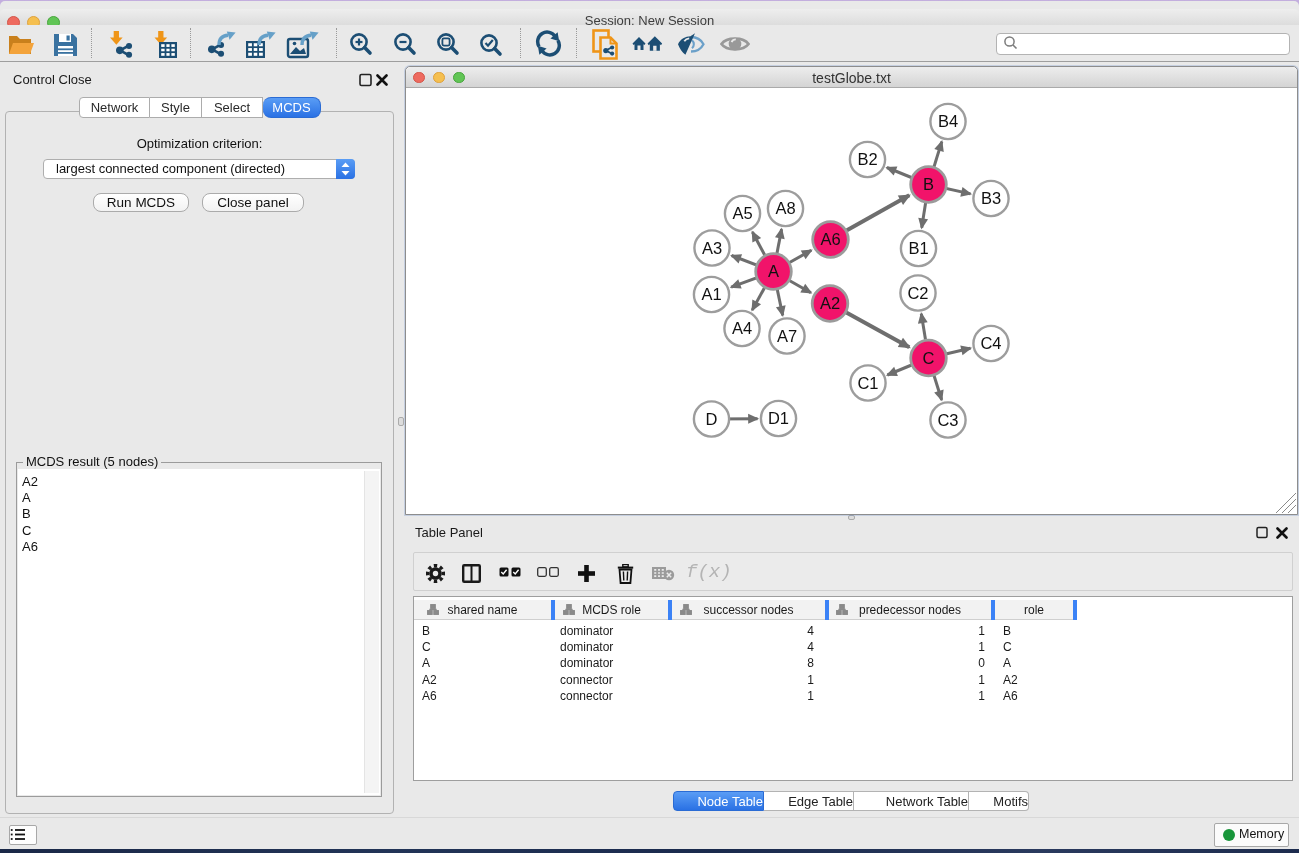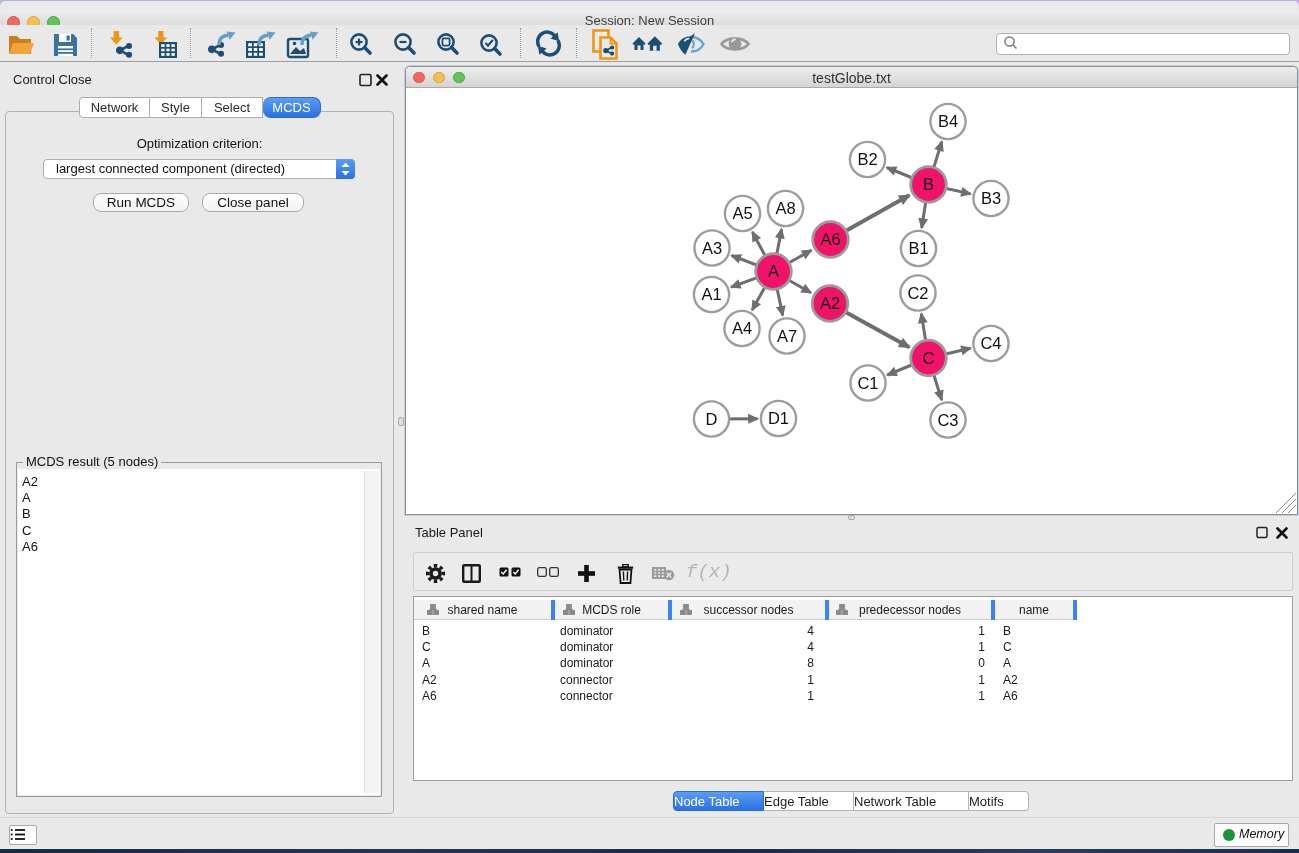--- a/index.html
+++ b/index.html
@@ -36,27 +36,27 @@
 #nettitle{position:absolute;left:0;top:0;width:100%;height:21px;background:linear-gradient(#ededed,#d4d4d4);border-bottom:1px solid #aaa;border-radius:5px 5px 0 0;}
 #nettext{position:absolute;top:3px;left:0;width:100%;text-align:center;font-size:14px;color:#333;}
 
 #tp-title{position:absolute;left:415px;top:524px;font-size:13px;color:#1a1a1a;}
 #tp-toolbar{position:absolute;left:413px;top:551px;width:880px;height:39px;background:#ebebeb;border:1px solid #d0d0d0;border-radius:2px;}
 #tbl{position:absolute;left:413px;top:595px;width:880px;height:185px;background:#fff;border:1px solid #9e9e9e;}
 #thead{position:absolute;left:0px;top:3px;height:20px;background:#f2f2f2;border-bottom:1px solid #cfcfcf;}
 .th{position:absolute;top:0;height:20px;border-right:4px solid #3b82f6;font-size:12px;color:#1a1a1a;text-align:center;line-height:20px;}
 .td{position:absolute;font-size:12px;color:#1a1a1a;height:16.2px;line-height:16.2px;}
 #bottomtabs{position:absolute;left:673px;top:790px;display:flex;height:20px;}
-.btab{height:20px;line-height:19px;font-size:13px;text-align:left;background:#fff;border:1px solid #b3b3b3;border-left:none;color:#222;}
+.btab{height:20px;line-height:19px;font-size:13px;text-align:right;background:#fff;border:1px solid #b3b3b3;border-left:none;color:#222;}
 .btab.first{border-left:1px solid #b3b3b3;border-radius:4px 0 0 4px;}
 .btab.last{border-radius:0 4px 4px 0;}
 .btab.sel{background:linear-gradient(#5a9df5,#2a71e4);color:#fff;border-color:#2a6bd4;}
 #statusline{position:absolute;left:0;top:816px;width:1299px;height:0;border-top:1px solid #d8d8d8;}
 #listbtn{position:absolute;left:9px;top:824px;width:28px;height:20px;background:#fdfdfd;border:1px solid #a8a8a8;border-radius:2px;}
-#membtn{position:absolute;left:1214px;top:822px;width:75px;height:24px;background:#fbfbfb;border:1px solid #a8a8a8;border-radius:2px;font-size:12.5px;color:#111;font-style:italic;}
+#membtn{position:absolute;left:1214px;top:822px;width:75px;height:24px;background:#fbfbfb;border:1px solid #a8a8a8;border-radius:2px;font-size:12.5px;color:#111;}
 .divhandle{position:absolute;background:#dcdcdc;border:1px solid #ababab;border-radius:2px;}
 
 </style></head><body>
 <div id="desk">
     <div id="deskbottom"></div>
     <div id="win">
 <div id="titlebar">
 <div class="tl" style="left:6.5px;top:6.5px;width:13px;height:13px;background:#ee6a5f;border:1px solid #d35548"></div>
 <div class="tl" style="left:26.5px;top:6.5px;width:13px;height:13px;background:#f5bf4f;border:1px solid #dfa13b"></div>
 <div class="tl" style="left:46.5px;top:6.5px;width:13px;height:13px;background:#61c555;border:1px solid #47a53c"></div>
@@ -387,21 +387,21 @@
         <circle cx="17" cy="9" r="5.2" fill="#9b9b9b"></circle>
         <path d="M14.8,6.8 L19.2,11.2 M19.2,6.8 L14.8,11.2" stroke="#ebebeb" stroke-width="1.5"></path>
       </svg>
 <div style="position:absolute;left:686px;top:560px;font-family:Liberation Mono, monospace;font-style:italic;font-size:19px;color:#b4b4b4">f(x)</div>
 <div id="tbl">
 <div id="thead" style="left:0;width:663px">
 <div class="th" style="left:0px;width:141px">shared name</div>
 <div class="th" style="left:141px;width:117px">MCDS role</div>
 <div class="th" style="left:258px;width:157px">successor nodes</div>
 <div class="th" style="left:415px;width:166px">predecessor nodes</div>
-<div class="th" style="left:581px;width:82px">name</div>
+<div class="th" style="left:581px;width:82px">role</div>
 </div>
 <svg style="position:absolute;left:13px;top:7px" width="12" height="11" viewBox="0 0 12 11">
           <g fill="none" stroke="#8a8a8a" stroke-width="1.3">
             <rect x="3.8" y="0.7" width="4.4" height="3.6" fill="#8a8a8a"></rect>
             <rect x="0.7" y="6.7" width="4.4" height="3.6" fill="#8a8a8a"></rect>
             <rect x="6.9" y="6.7" width="4.4" height="3.6" fill="#8a8a8a"></rect>
             <path d="M6,4.5 L6,5.5 M3,6.5 L3,5.5 L9,5.5 L9,6.5"></path>
           </g>
         </svg>
 <svg style="position:absolute;left:149px;top:7px" width="12" height="11" viewBox="0 0 12 11">

